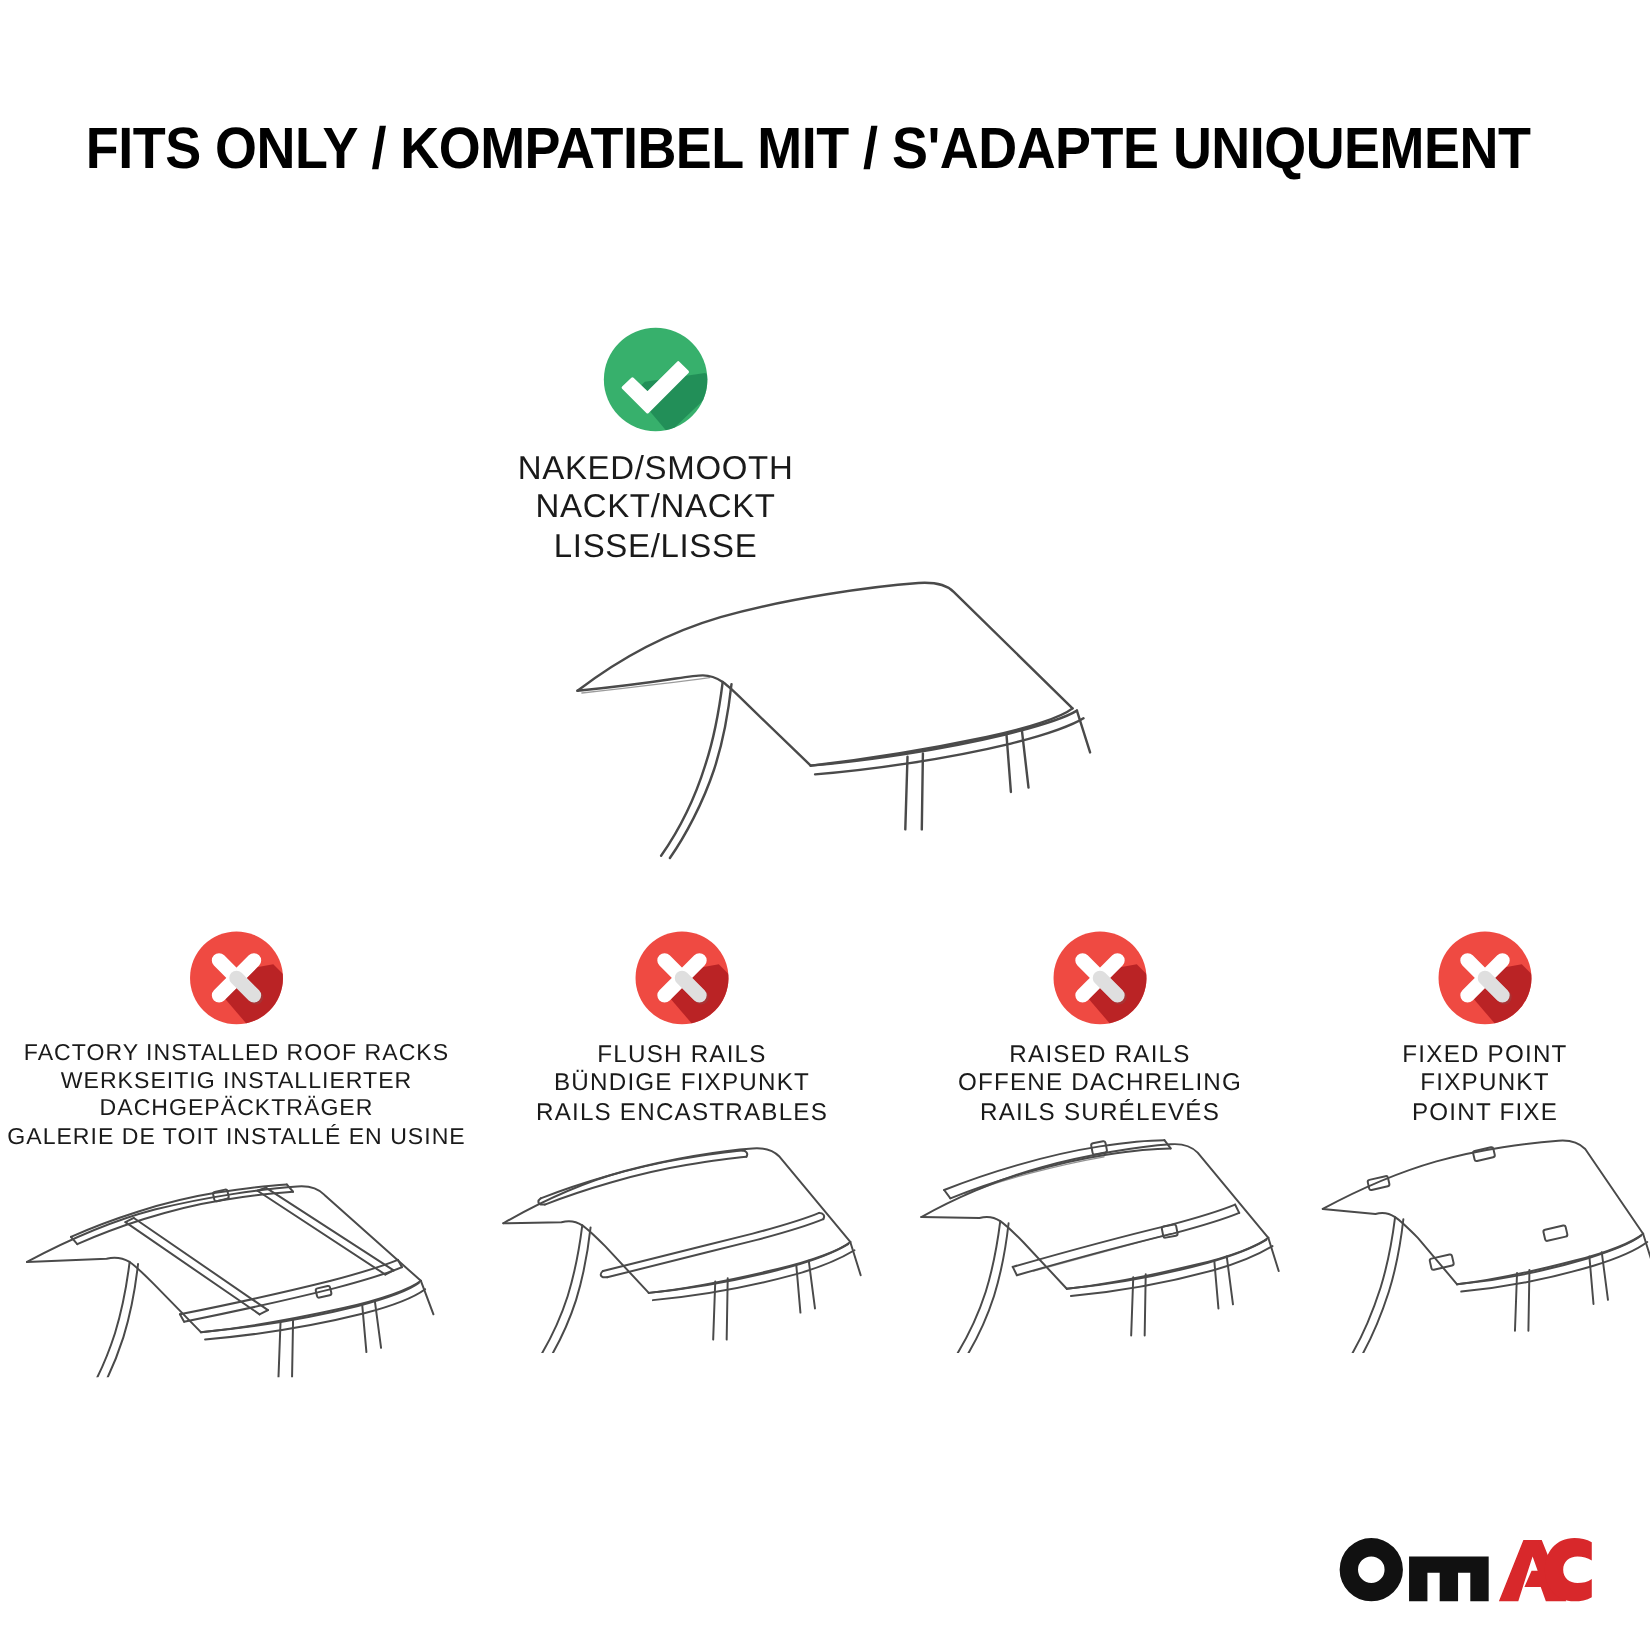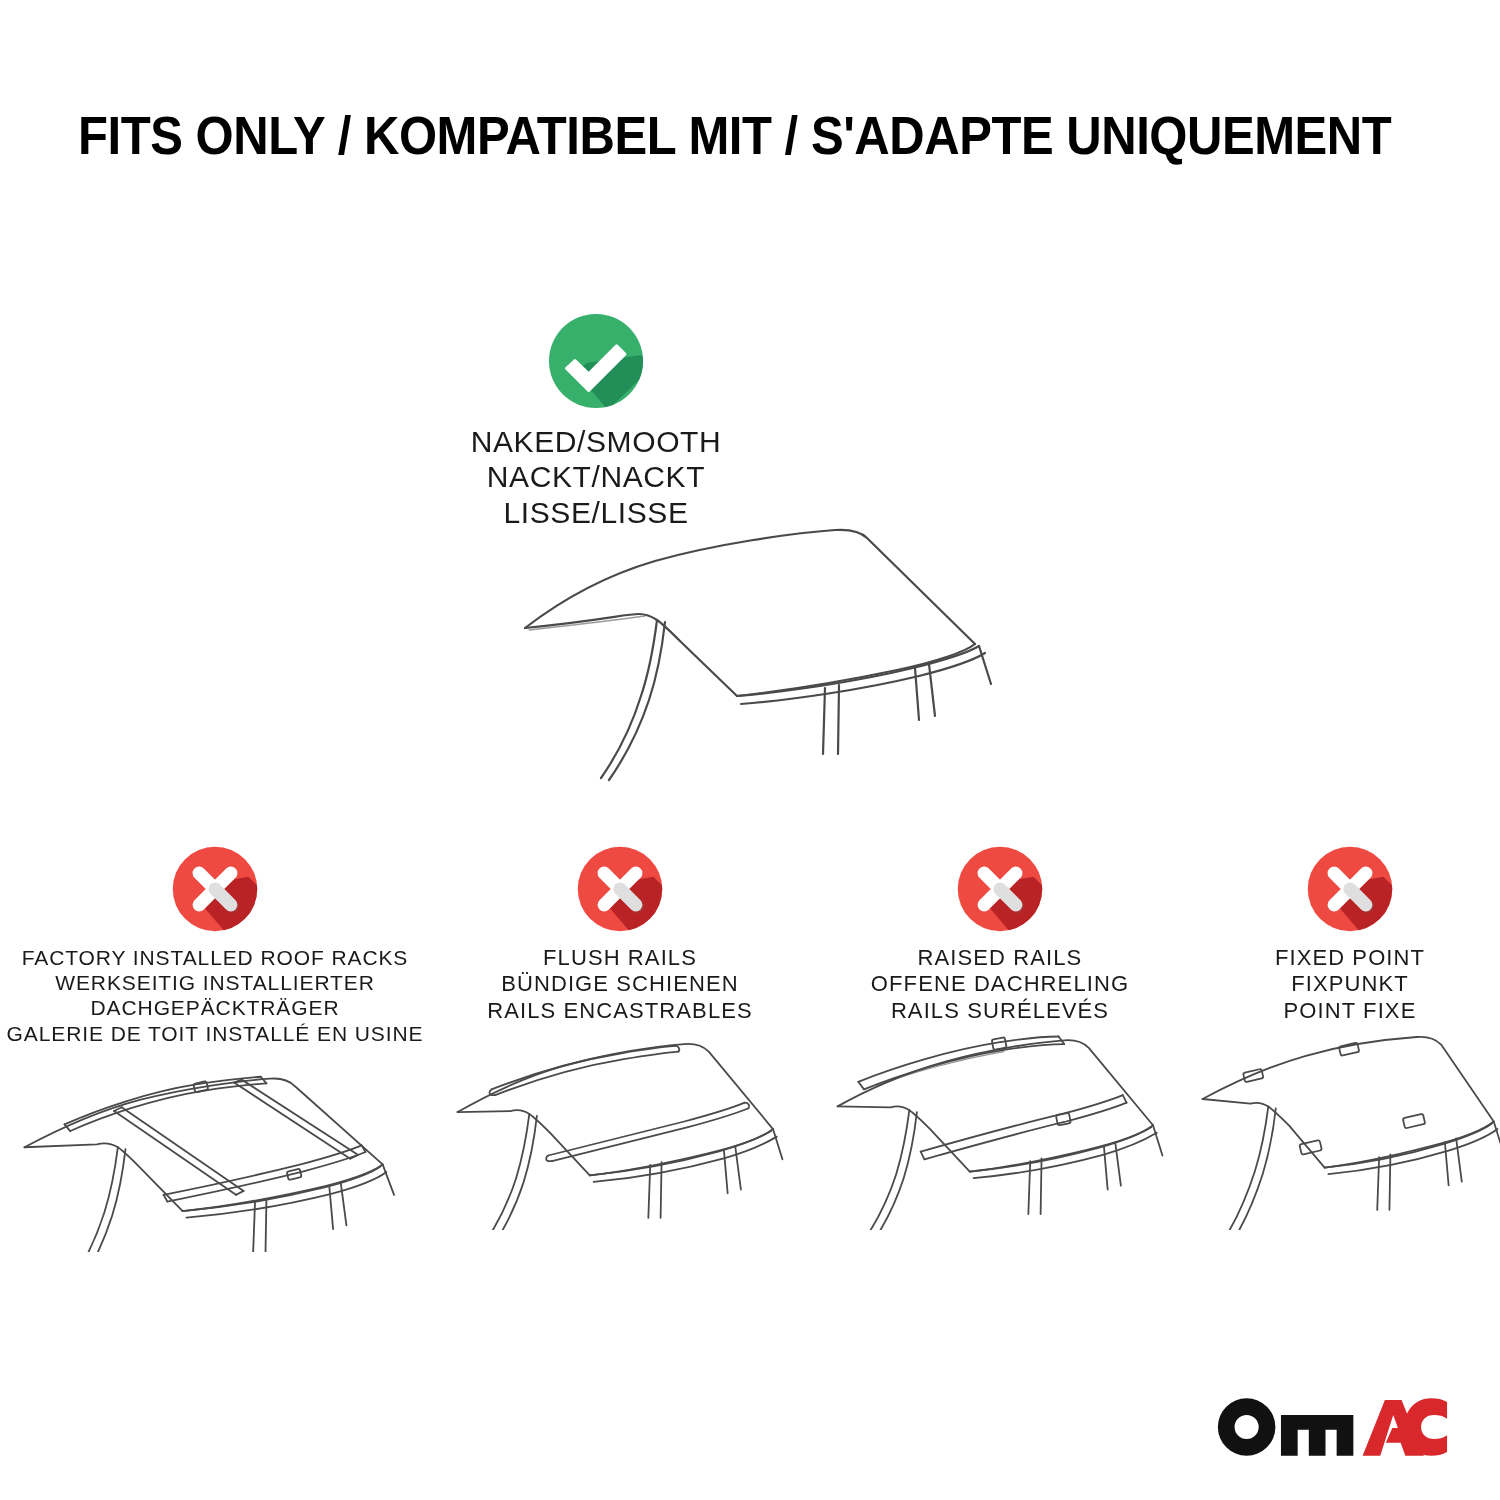--- a/index.html
+++ b/index.html
@@ -28,21 +28,21 @@
     color: #000000;
     white-space: nowrap;
     transform: scaleX(0.925);
     transform-origin: left top;
   }
 
   
   .fit-block {
     position: absolute;
     left: 0;
-    top: 312px;
+    top: 296px;
     width: 1192px;
     text-align: center;
   }
   .badge-ok {
     width: 98px;
     height: 98px;
     margin: 0 auto;
     position: relative;
   }
   .badge-x {
@@ -259,21 +259,21 @@
         <g stroke="#ffffff" stroke-width="15" stroke-linecap="round">
           <line x1="32" y1="32" x2="68" y2="68"></line>
           <line x1="68" y1="32" x2="32" y2="68"></line>
         </g>
         <g clip-path="url(#xclip1)" opacity="0.22">
           <line x1="50" y1="50" x2="70" y2="70" stroke="#6e6e6e" stroke-width="15" stroke-linecap="round"></line>
         </g>
       </svg>
     </div>
     <div class="nofit-caption">FLUSH RAILS
-BÜNDIGE SCHIENEN
+BÜNDIGE FIXPUNKT
 RAILS ENCASTRABLES</div>
 
     <div class="roof-small">
       <svg viewBox="0 0 360 210" width="100%" height="200" preserveAspectRatio="xMidYMid meet" aria-hidden="true">
         <g fill="none" stroke="#4a4a4a" stroke-width="1.9" stroke-linecap="round" stroke-linejoin="round">
           <path d="M8 86 C36 70 80 48 124 36 C168 24 218 16 248 14 C260 13 268 16 274 22 L342 104"></path>
           <path d="M342 104 C332 112 306 122 272 130 C222 142 176 150 148 153"></path>
           <path d="M148 153 L106 108 C96 98 90 92 84 88 C78 84 71 83 64 85 L8 86"></path>
           <path d="M84 88 C82 104 78 130 70 156 C61 184 48 208 36 226"></path>
           <path d="M92 90 C90 108 86 134 78 160 C69 188 56 212 44 230"></path>

